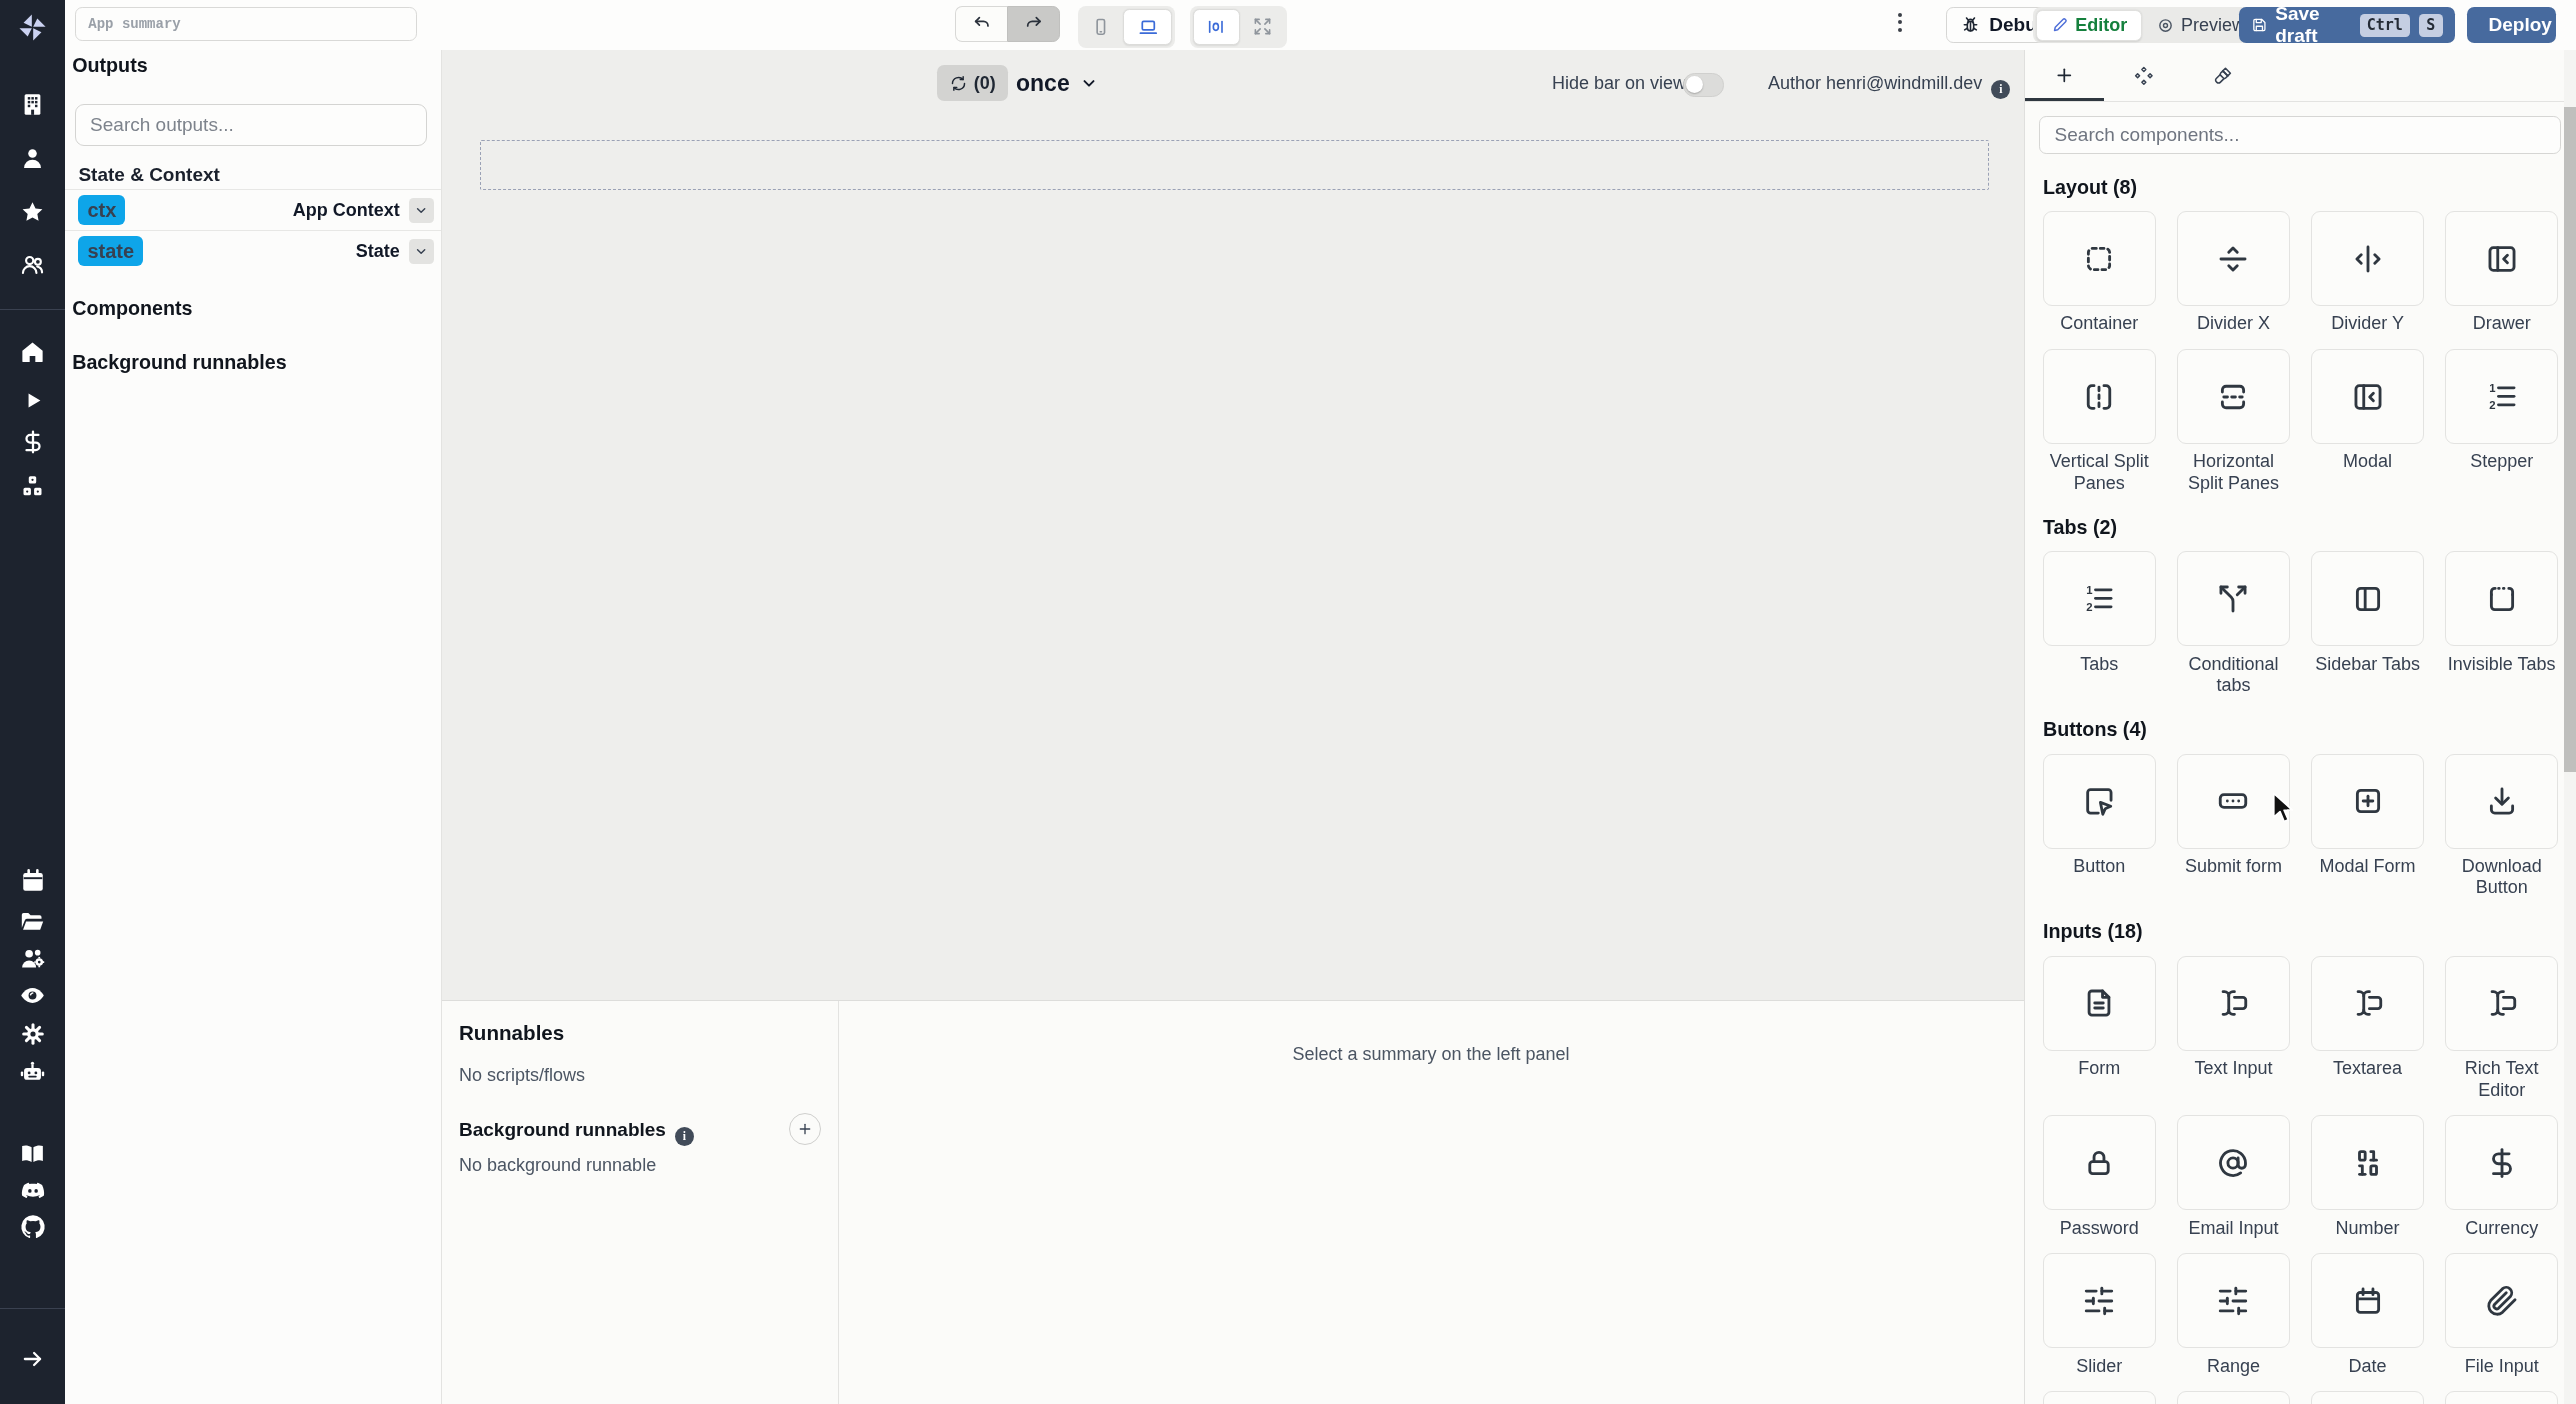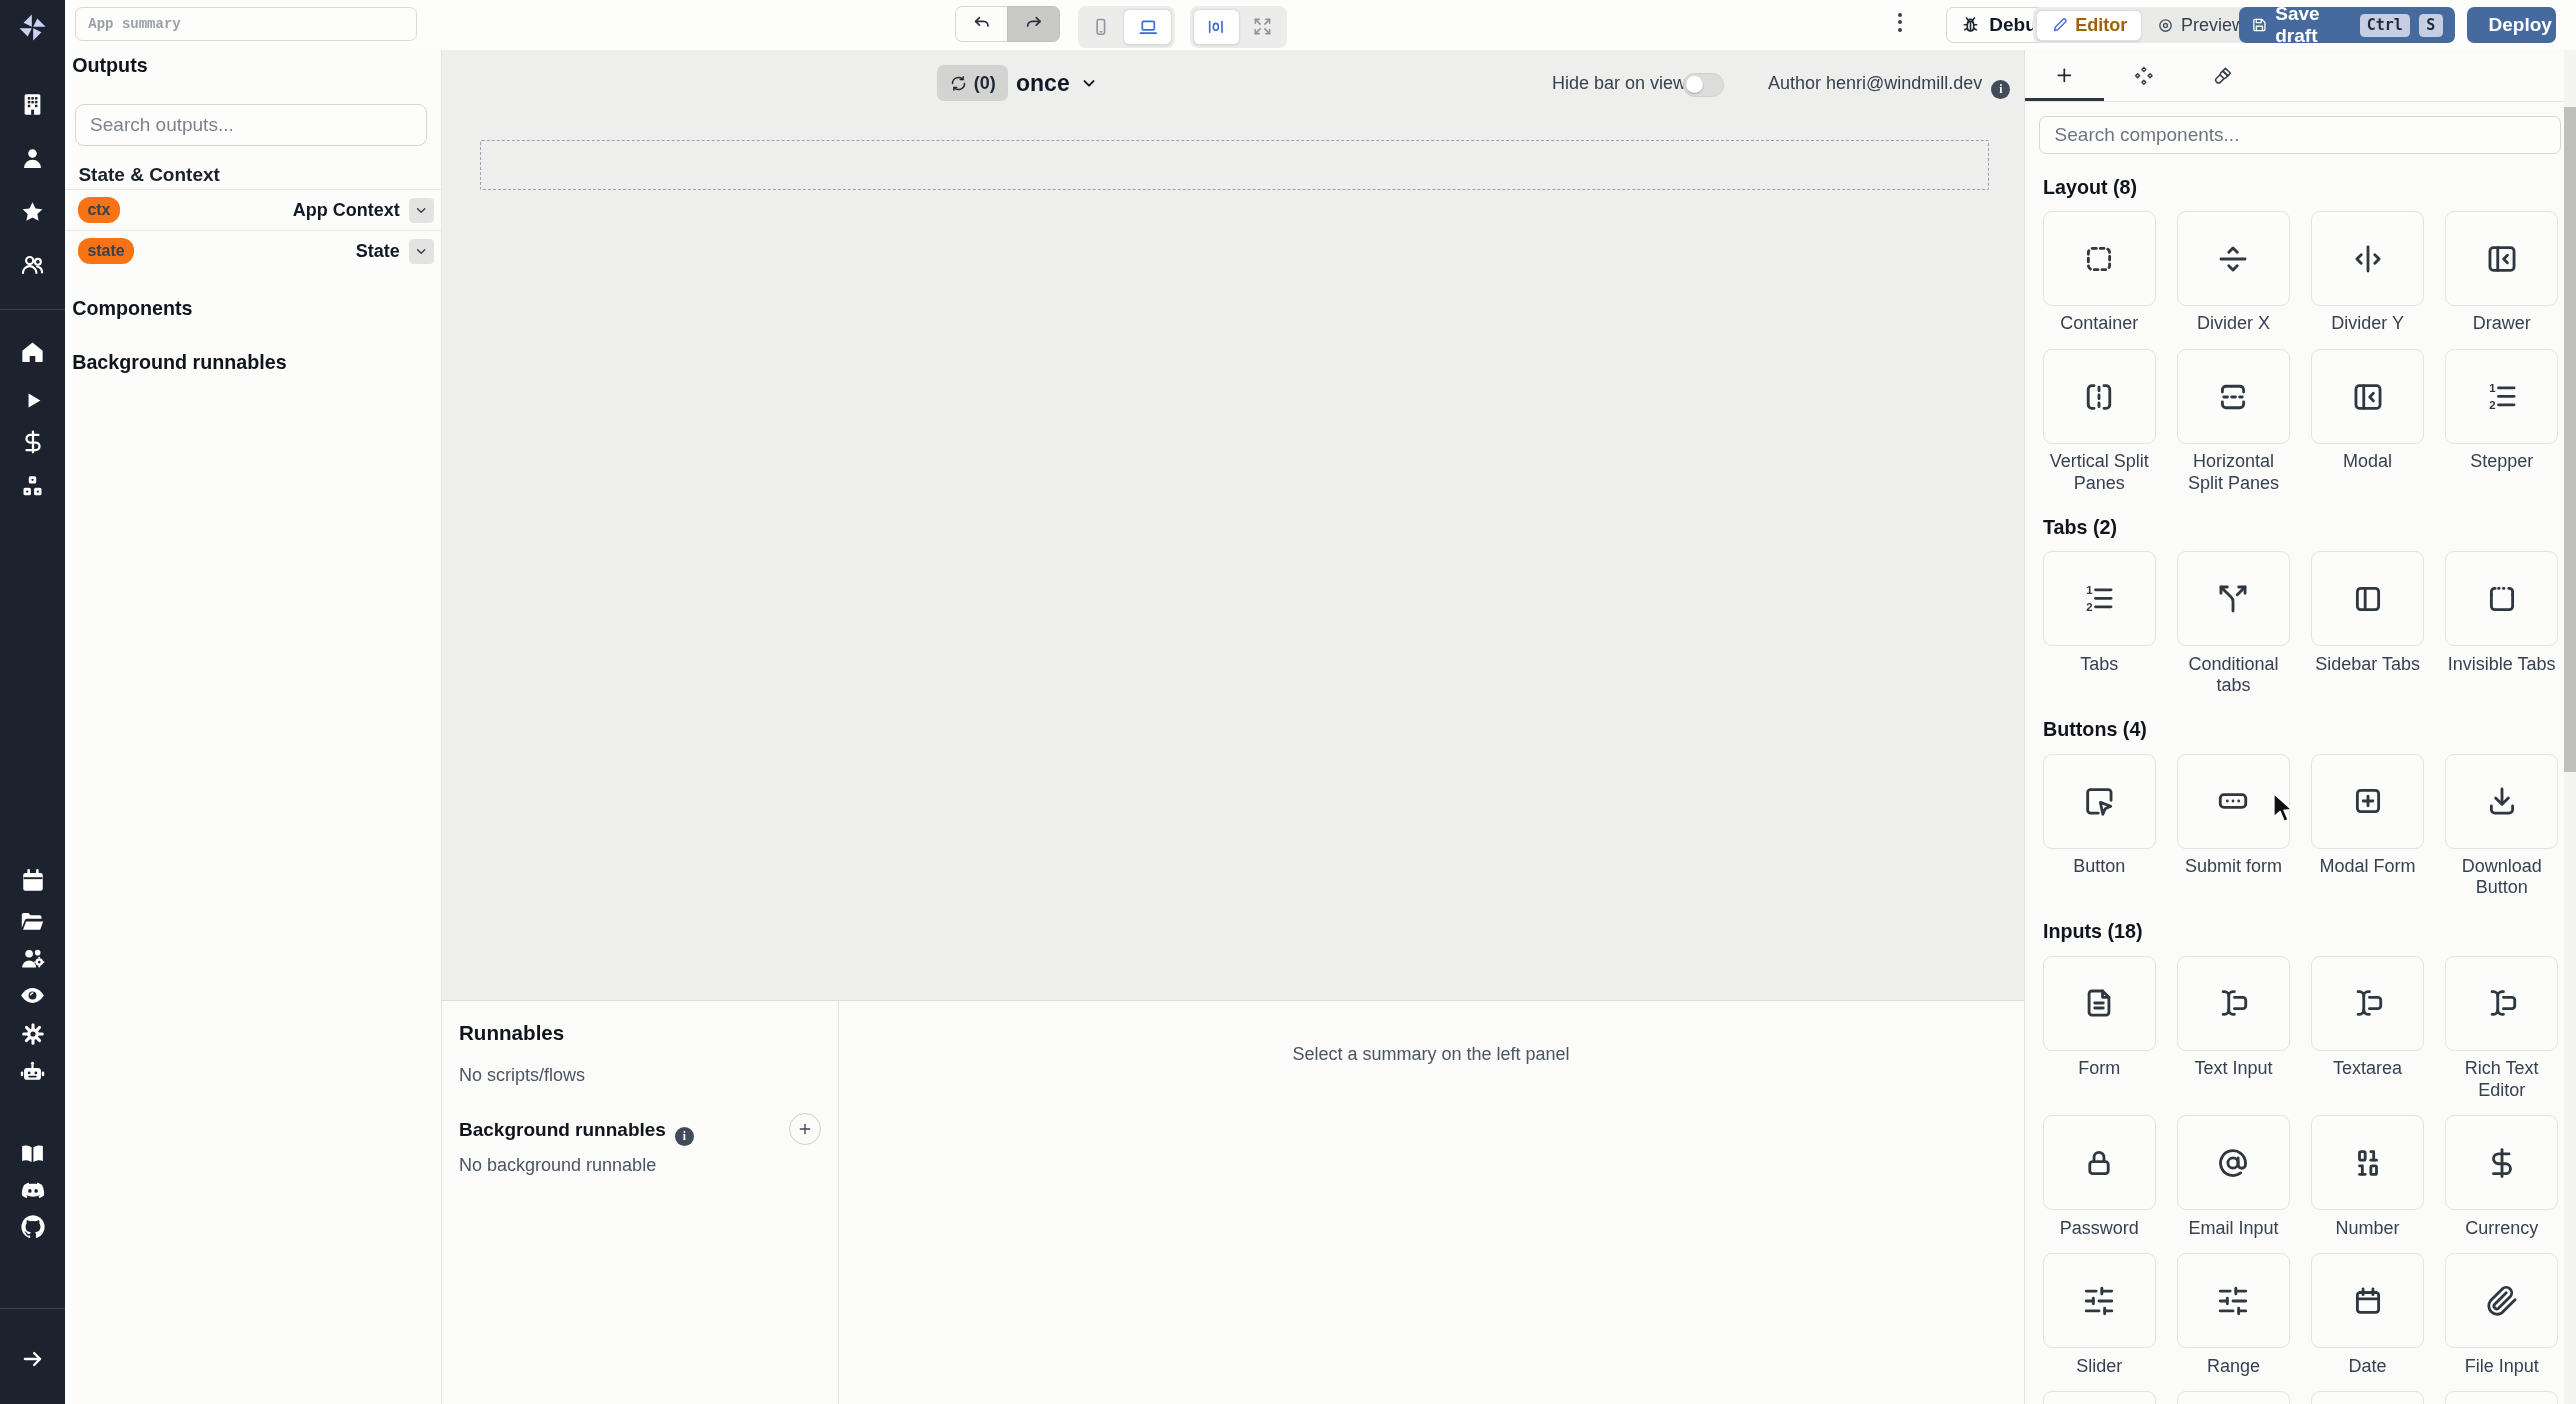--- a/index.html
+++ b/index.html
@@ -24,35 +24,35 @@
   .pillgroup{background:#ececea;border-radius:8px;padding:2.7px;display:flex;gap:1.8px;}
   .tile{display:flex;align-items:center;justify-content:center;border-radius:6.3px;}
   .tile.raised{background:#fff;border:0.9px solid #dcdcda;box-shadow:0 0.9px 1.8px rgba(0,0,0,.08);}
   .kebab{position:absolute;left:1826px;top:12.5px;width:18px;display:flex;flex-direction:column;gap:3.6px;align-items:center;cursor:pointer;}
   .kebab i{width:4px;height:4px;border-radius:50%;background:#3b4048;}
   .btn{display:flex;align-items:center;gap:9px;border-radius:7.2px;cursor:pointer;box-sizing:border-box;}
   .btn-outline{position:absolute;left:1883px;top:7.2px;height:36px;padding:0 14.3px;background:#fdfdfc;
     border:0.9px solid #d6d6d4;font-size:19px;font-weight:600;color:#111827;}
   .segmented{position:absolute;left:2033px;top:7.2px;height:36px;background:#eaeae8;border-radius:8px;padding:2.7px;display:flex;box-sizing:border-box;}
   .seg-tab{display:flex;align-items:center;gap:7.2px;padding:0 14.3px;border-radius:6.3px;font-size:18px;cursor:pointer;}
-  .seg-tab.active{background:#fff;border:0.9px solid #e0e0de;box-shadow:0 0.9px 1.8px rgba(0,0,0,.1);font-weight:600;color:#a16207;}
+  .seg-tab.active{background:#fff;border:0.9px solid #e0e0de;box-shadow:0 0.9px 1.8px rgba(0,0,0,.1);font-weight:600;color:#15803d;}
   .seg-tab.idle{color:#374151;}
   .btn-blue{position:absolute;top:7.2px;height:36px;padding:0 12.5px;background:#476a9e;color:#fff;font-size:19px;font-weight:700;}
   .kbd{font-family:"DejaVu Sans Mono",monospace;font-size:15px;font-weight:700;color:#242b36;background:#c5cee2;
        border-radius:4.5px;padding:2.7px 7.2px;}
   
   .left-panel{position:absolute;left:65px;top:50px;width:377px;height:1354px;background:#fcfcfb;border-right:0.9px solid #e3e3e1;box-sizing:border-box;}
   .lp-title{position:absolute;left:7.2px;font-size:19.7px;font-weight:700;color:#10151d;}
   .lp-search{position:absolute;left:9.8px;top:54px;width:352px;height:42px;box-sizing:border-box;border:0.9px solid #d4d4d2;
      border-radius:9px;background:#fdfdfc;padding:0 14.3px;font-size:19px;font-family:"Liberation Sans",sans-serif;outline:none;}
   .lp-search::placeholder{color:#7d838c;}
   .sc-title{position:absolute;left:13.4px;top:114px;font-size:19px;font-weight:700;color:#1a202c;}
   .sc-row{position:absolute;left:0;width:376px;height:41px;border-top:0.9px solid #e7e7e5;display:flex;align-items:center;box-sizing:border-box;padding:0 7.2px 0 13.4px;}
   .sc-row:last-of-type{border-bottom:0.9px solid #e7e7e5;}
-  .chip{background:#f97316;border-radius:12px;padding:3.6px 9px;font-size:16px;font-weight:600;color:#374151;}
+  .chip{background:#0ea5e9;border-radius:6px;padding:3.6px 9px;font-size:20px;font-weight:600;color:#374151;}
   .sc-type{margin-left:auto;font-size:18px;font-weight:700;color:#111827;}
   .chev-box{margin-left:9px;width:25px;height:25px;background:#e3e3e1;border-radius:4.5px;display:flex;align-items:center;justify-content:center;cursor:pointer;}
   
   .canvas{position:absolute;left:442px;top:50px;width:1582px;height:950px;background:#eeeeec;}
   .refresh-chip{position:absolute;left:495px;top:15px;height:36px;padding:0 12.5px;background:#d3d3d1;border-radius:7.2px;
      display:flex;align-items:center;gap:7.2px;font-size:18px;font-weight:600;color:#1f2733;cursor:pointer;}
   .once{position:absolute;left:574px;top:15px;height:36px;display:flex;align-items:center;gap:10.7px;font-size:23px;font-weight:700;color:#111827;cursor:pointer;}
   .hidebar{position:absolute;left:1110px;top:23px;font-size:18px;color:#374151;}
   .toggle{position:absolute;left:1241px;top:23px;width:39px;height:21.5px;border-radius:11.6px;background:#dcdcda;border:0.9px solid #d0d0ce;cursor:pointer;}
   .toggle .knob{position:absolute;left:1.8px;top:1.8px;width:17px;height:17px;border-radius:50%;background:#fff;box-shadow:0 0.9px 1.8px rgba(0,0,0,.25);}

